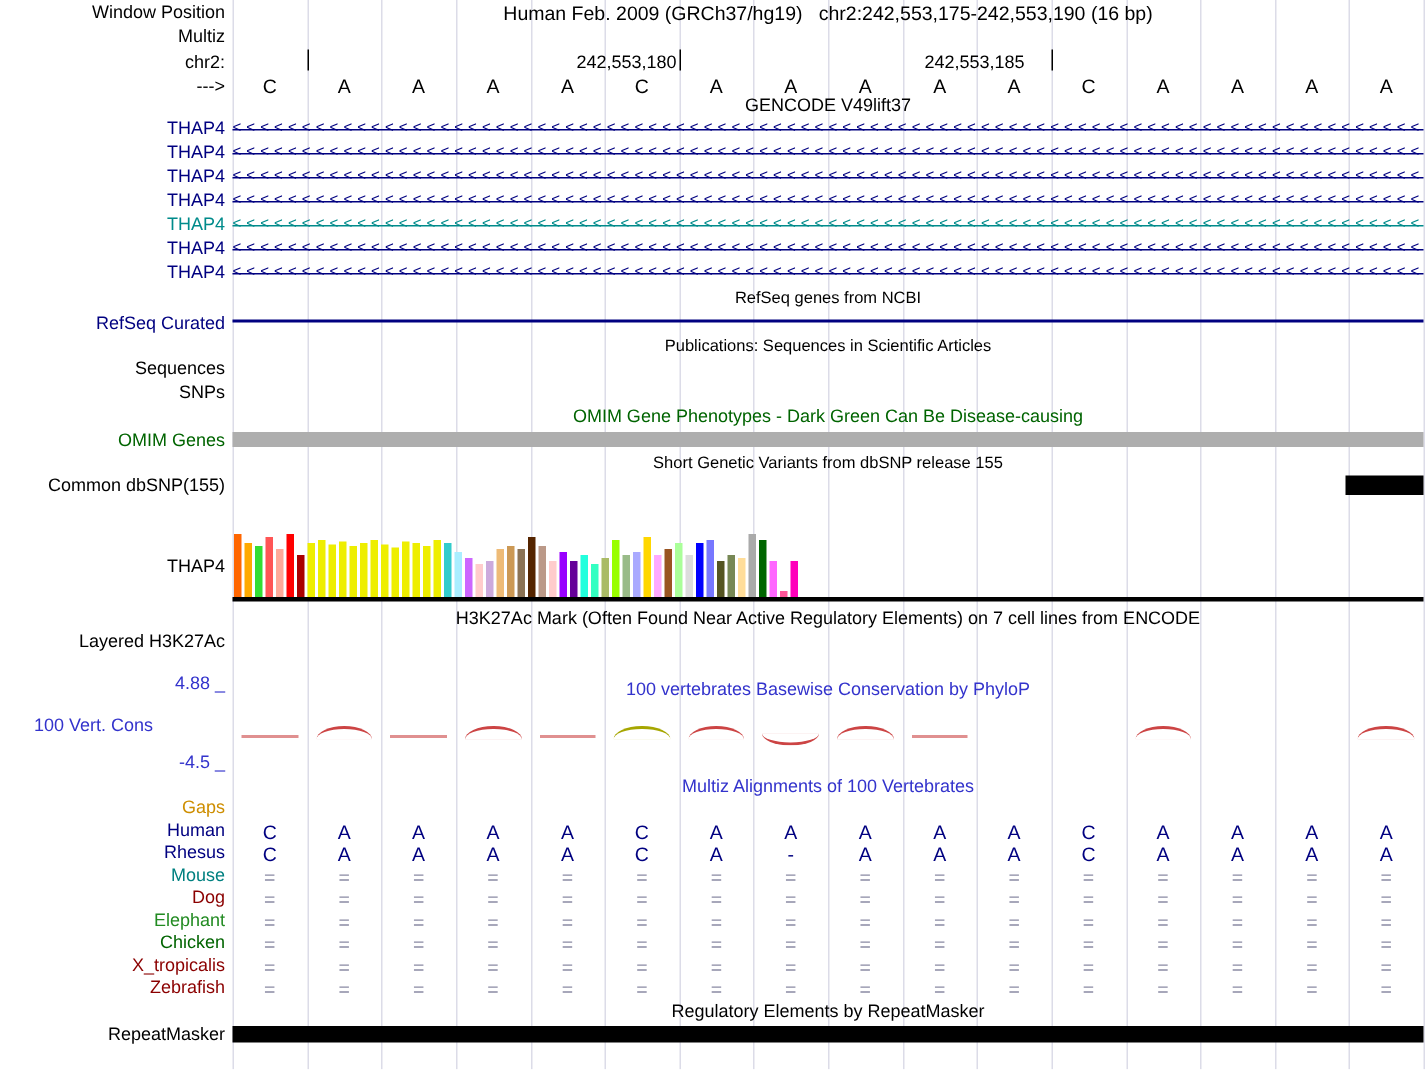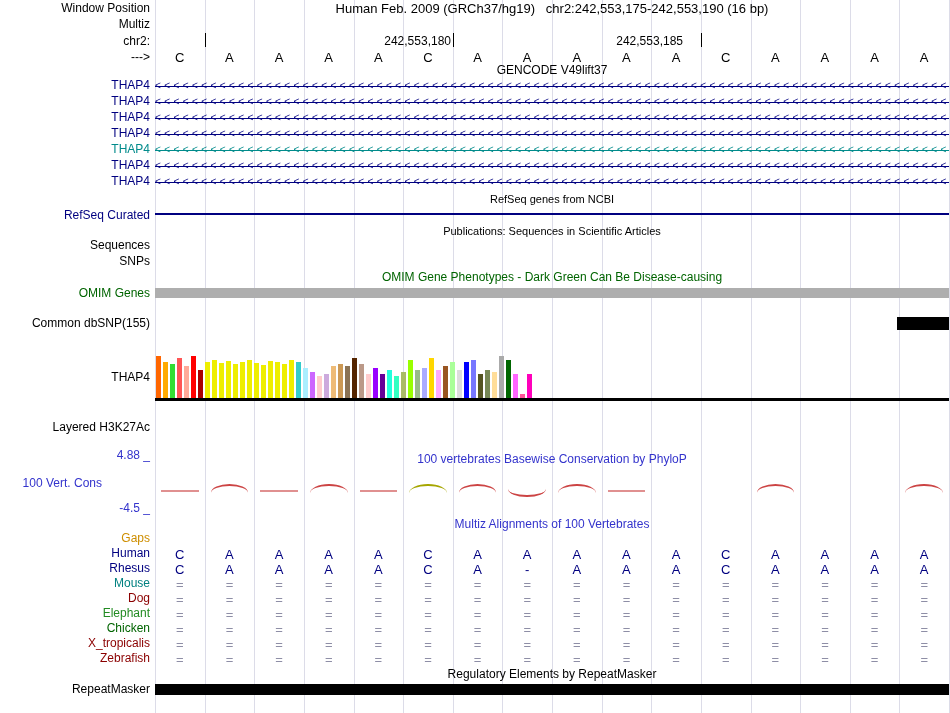--- a/index.html
+++ b/index.html
@@ -160,20 +160,21 @@
       </div>
 
     <div class="ctitle small" style="top:193px">RefSeq genes from NCBI</div>
     <div id="refseq-line"></div>
 
     <div class="ctitle small" style="top:225px">Publications: Sequences in Scientific Articles</div>
 
     <div class="ctitle green" style="top:271px">OMIM Gene Phenotypes - Dark Green Can Be Disease-causing</div>
     <div id="omim-bar"></div>
 
+    <div class="ctitle small" style="top:303px">Short Genetic Variants from dbSNP release 155</div>
     <div id="dbsnp-bar"></div>
 
     <div id="gtex-bars">
         <div class="gtex-bar" style="left: 1px; top: 356px; height: 42px; background: rgb(255, 102, 0);"></div>
         <div class="gtex-bar" style="left: 8px; top: 362px; height: 36px; background: rgb(255, 170, 0);"></div>
         <div class="gtex-bar" style="left: 15px; top: 364px; height: 34px; background: rgb(51, 221, 51);"></div>
         <div class="gtex-bar" style="left: 22px; top: 358px; height: 40px; background: rgb(255, 85, 85);"></div>
         <div class="gtex-bar" style="left: 29px; top: 366px; height: 32px; background: rgb(255, 170, 153);"></div>
         <div class="gtex-bar" style="left: 36px; top: 356px; height: 42px; background: rgb(255, 0, 0);"></div>
         <div class="gtex-bar" style="left: 43px; top: 370px; height: 28px; background: rgb(170, 0, 0);"></div>
@@ -220,20 +221,21 @@
         <div class="gtex-bar" style="left: 330px; top: 370px; height: 28px; background: rgb(119, 136, 85);"></div>
         <div class="gtex-bar" style="left: 337px; top: 372px; height: 26px; background: rgb(255, 221, 153);"></div>
         <div class="gtex-bar" style="left: 344px; top: 356px; height: 42px; background: rgb(170, 170, 170);"></div>
         <div class="gtex-bar" style="left: 351px; top: 360px; height: 38px; background: rgb(0, 102, 0);"></div>
         <div class="gtex-bar" style="left: 358px; top: 374px; height: 24px; background: rgb(255, 102, 255);"></div>
         <div class="gtex-bar" style="left: 365px; top: 394px; height: 4px; background: rgb(255, 85, 153);"></div>
         <div class="gtex-bar" style="left: 372px; top: 374px; height: 24px; background: rgb(255, 0, 187);"></div>
       </div>
     <div id="gtex-baseline"></div>
 
+    <div class="ctitle" style="top:406px">H3K27Ac Mark (Often Found Near Active Regulatory Elements) on 7 cell lines from ENCODE</div>
 
     <div class="ctitle blue" style="top:453px">100 vertebrates Basewise Conservation by PhyloP</div>
     <div id="cons-marks">
         <div class="cons-flat" style="left: 6px; width: 37.625px; border-color: rgb(224, 144, 144); top: 490px;"></div>
         <div class="cons-arc" style="left: 55.625px; width: 37.625px; border-color: rgb(204, 68, 68); top: 484px;"></div>
         <div class="cons-flat" style="left: 105.25px; width: 37.625px; border-color: rgb(224, 144, 144); top: 490px;"></div>
         <div class="cons-arc" style="left: 154.875px; width: 37.625px; border-color: rgb(204, 68, 68); top: 484px;"></div>
         <div class="cons-flat" style="left: 204.5px; width: 37.625px; border-color: rgb(224, 144, 144); top: 490px;"></div>
         <div class="cons-arc" style="left: 254.125px; width: 37.625px; border-color: rgb(166, 166, 0); top: 484px;"></div>
         <div class="cons-arc" style="left: 303.75px; width: 37.625px; border-color: rgb(204, 68, 68); top: 484px;"></div>

